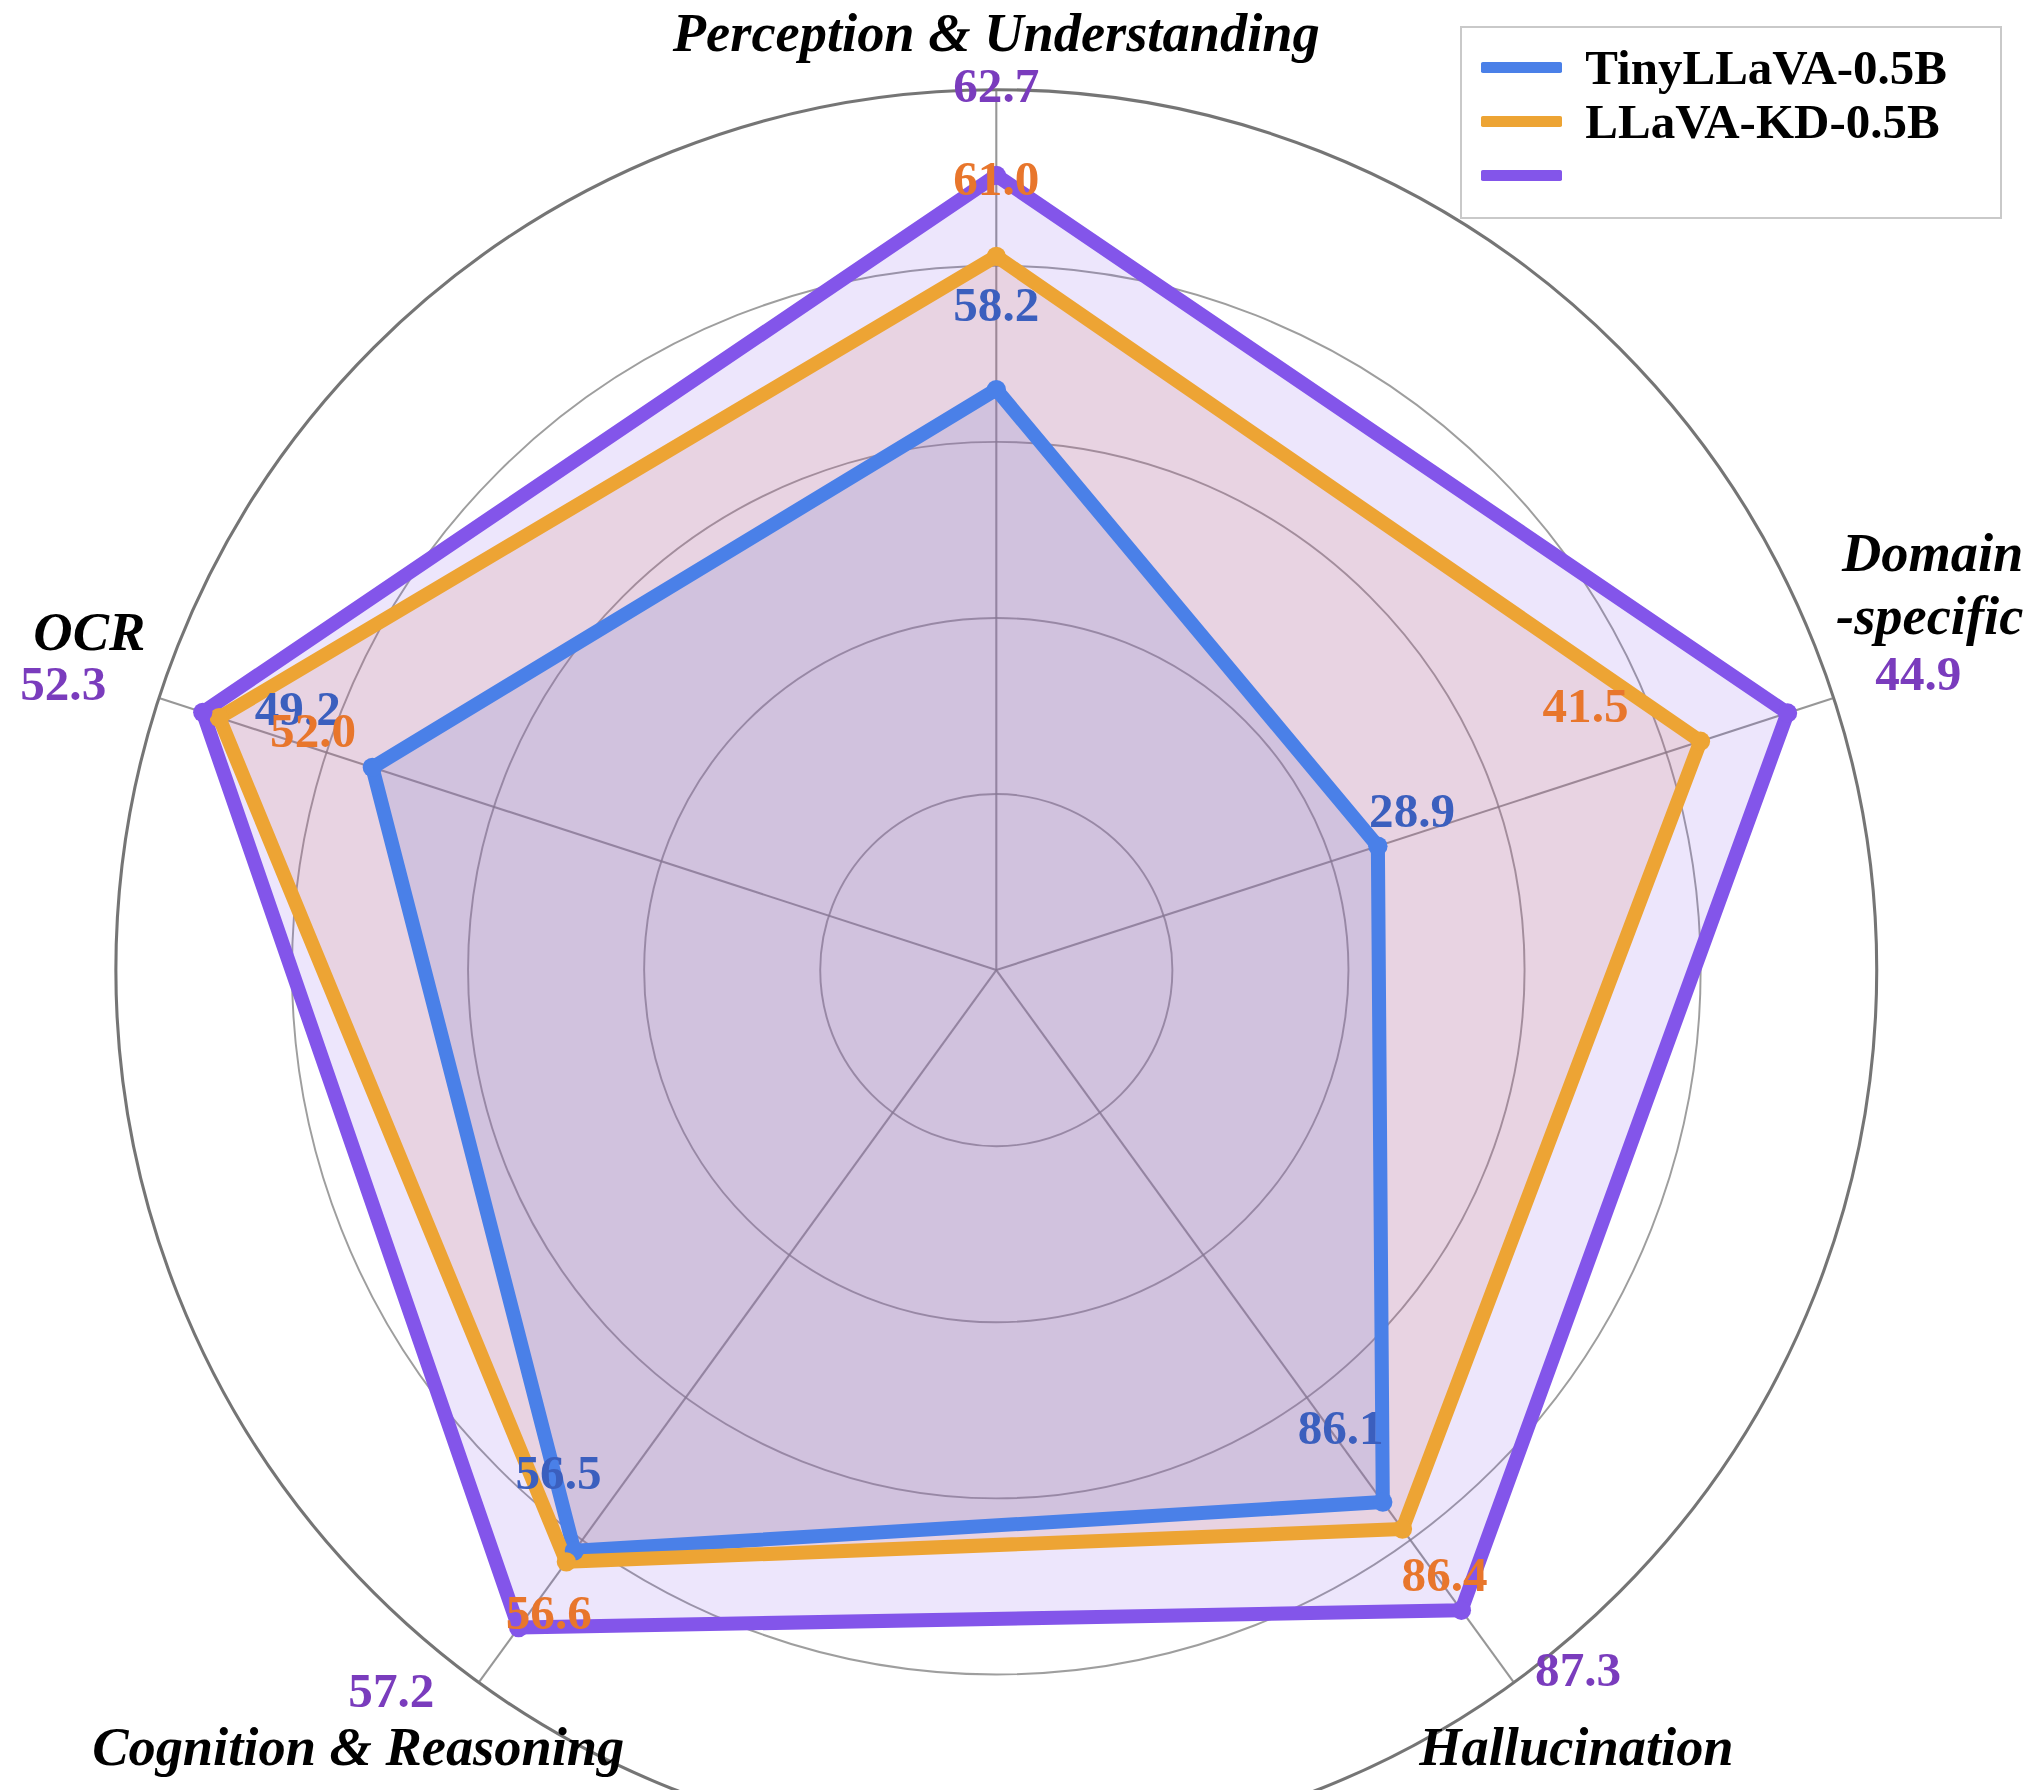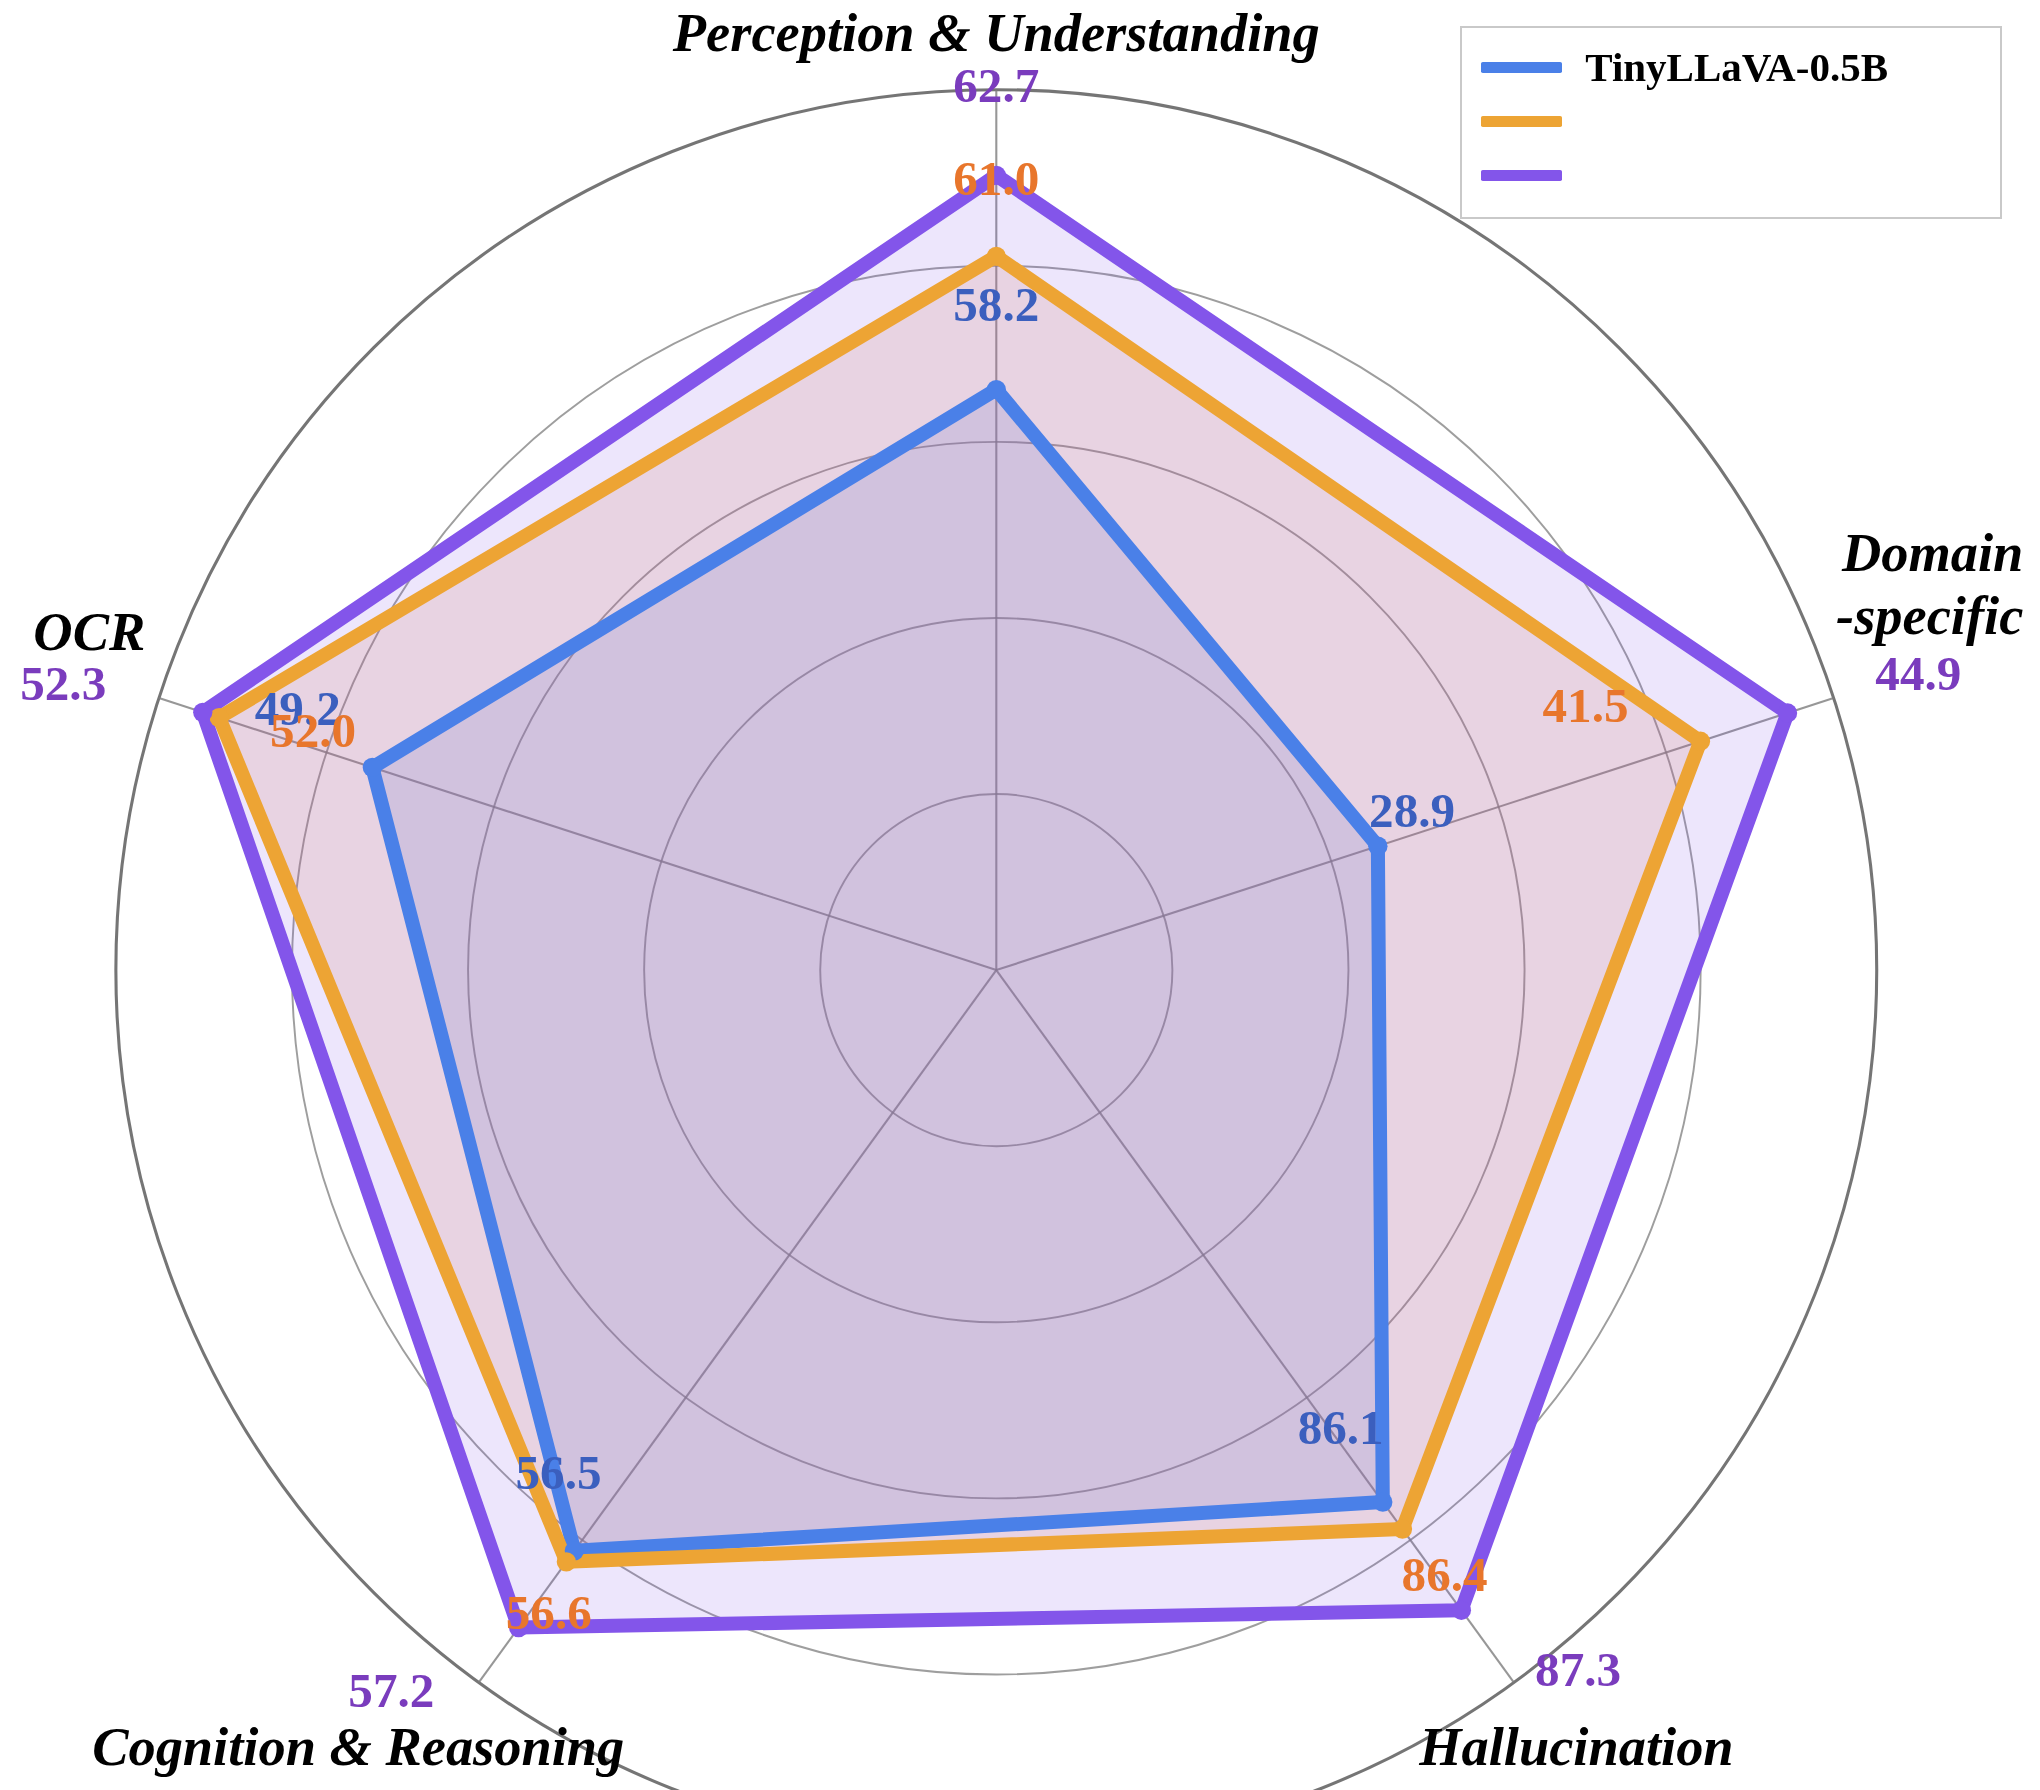--- a/index.html
+++ b/index.html
@@ -53,21 +53,21 @@
     width: 81px;
     height: 11.4px;
     border-radius: 1.8px;
     margin-left: 19.3px;
     margin-right: 23px;
     flex: 0 0 auto;
   }
   .legend-text {
     font-family: "Liberation Serif", "DejaVu Serif", serif;
     font-weight: bold;
-    font-size: 41px;
+    font-size: 49px;
     color: #000000;
     white-space: nowrap;
     line-height: 1;
   }
 </style>
 </head>
 <body>
 
 <div id="chart-root">
 
@@ -141,20 +141,21 @@
       </g>
   </svg>
 
   <div class="legend-box" id="legend" style="left:1460px; top:26px; width:542px; height:193px; padding-top:12.3px;">
     <div class="legend-row">
       <span class="legend-swatch" style="background:#4a80e8"></span>
       <span class="legend-text">TinyLLaVA-0.5B</span>
     </div>
     <div class="legend-row">
       <span class="legend-swatch" style="background:#eda434"></span>
+      <span class="legend-text">LLaVA-KD-0.5B</span>
     </div>
     <div class="legend-row">
       <span class="legend-swatch" style="background:#8355ea"></span>
     </div>
   </div>
 
 </div>
 
 
 </body></html>

